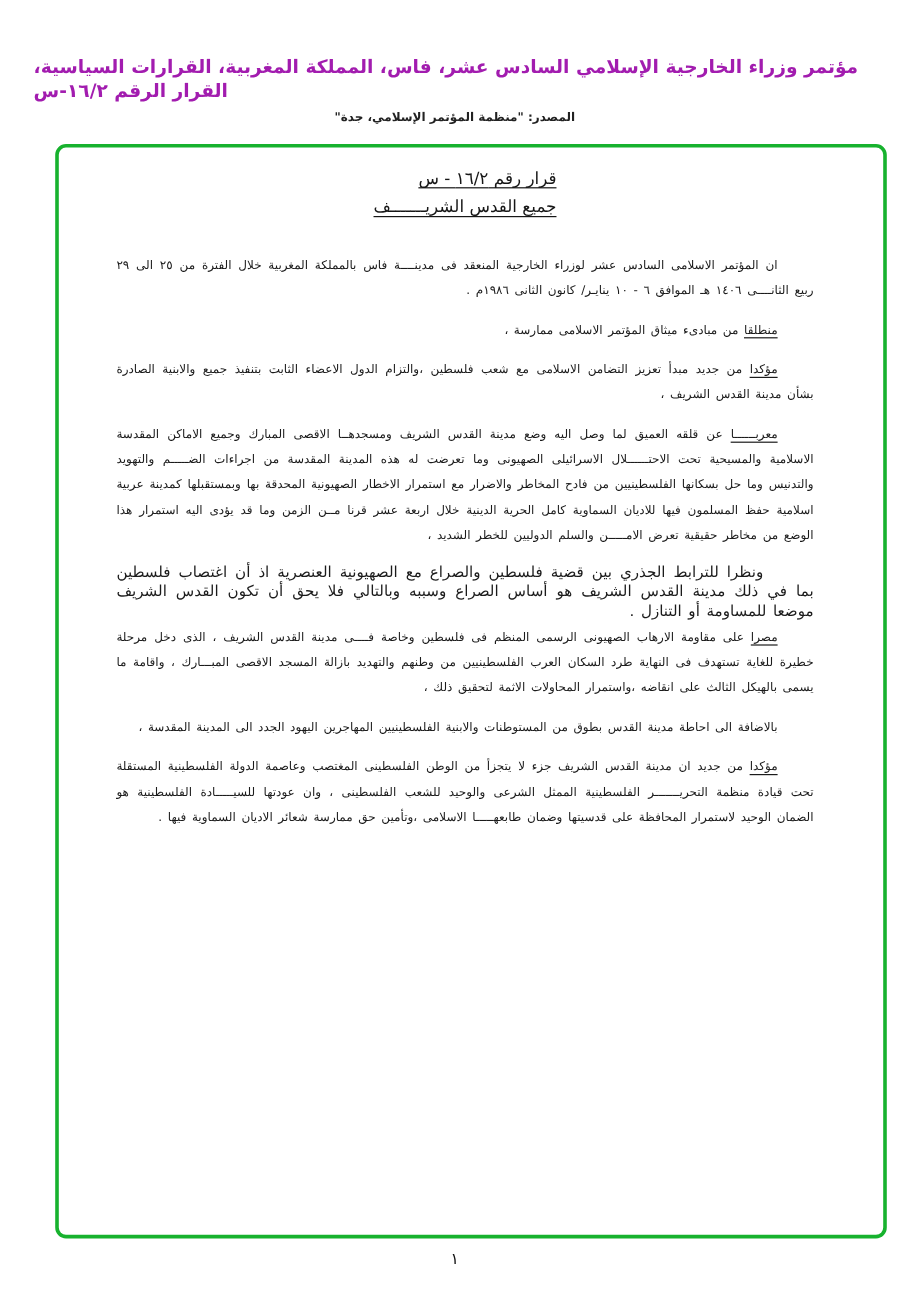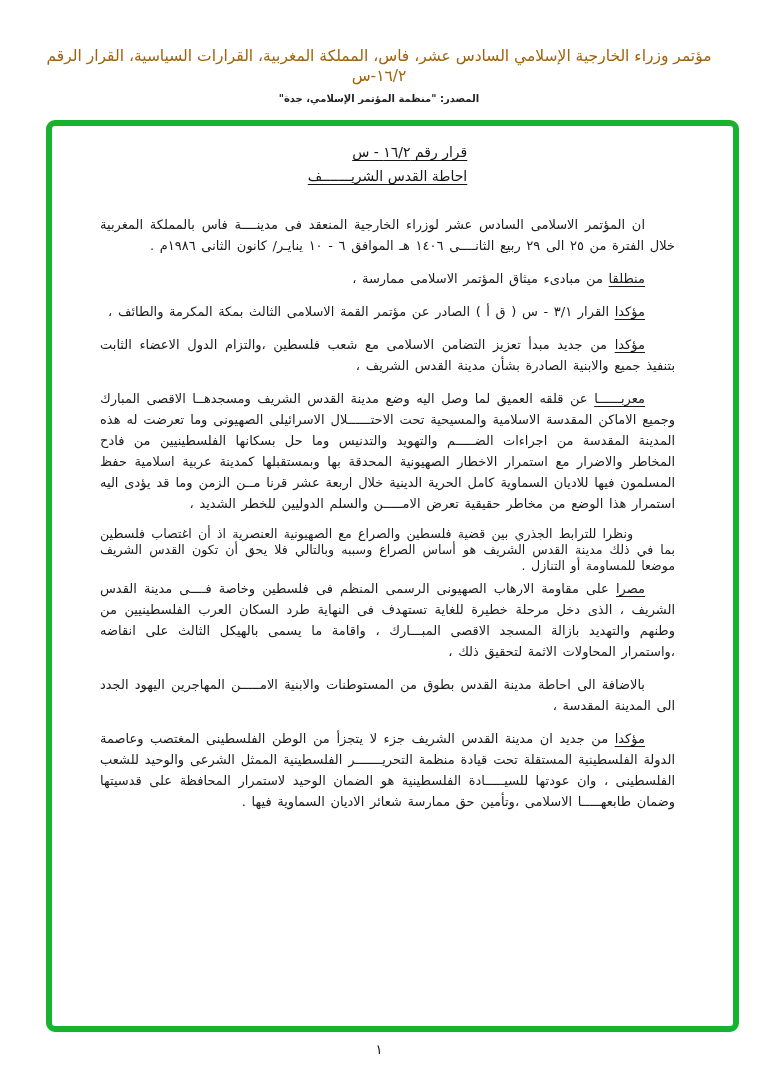--- a/index.html
+++ b/index.html
@@ -7,62 +7,62 @@
     width: 758px; height: 1078px;
     background: #ffffff;
     font-family: "DejaVu Sans", sans-serif;
     color: #1c1c1c;
   }
   .page { position: relative; width: 758px; height: 1078px; overflow: hidden; background: #ffffff; }
 
   .citation {
     margin: 46px 28px 0 28px;
     direction: rtl;
-    text-align: center;
-    font-weight: normal;
+    text-align: left;
+    font-weight: bold;
     font-size: 15.5px;
     line-height: 20px;
-    color: #a16207;
+    color: #a21caf;
   }
   .source {
     margin-top: 7px;
     direction: rtl;
     text-align: center;
     font-weight: bold;
     font-size: 10px;
     color: #222222;
   }
 
   .frame {
     box-sizing: border-box;
     width: 693px;
     min-height: 912px;
     margin: 16px 0 0 46px;
-    border: 6px solid #a16207;
+    border: 3px solid #a16207;
     border-radius: 9px;
     padding: 14px 58px 20px 48px;
     direction: rtl;
     background: #ffffff;
   }
 
   .title-block {
     width: max-content;
     max-width: 100%;
     margin: 0 auto 26px auto;
     direction: rtl;
     text-align: right;
     font-size: 14px;
     line-height: 24px;
     color: #161616;
   }
   .t-line { text-decoration: underline; text-underline-offset: 3px; }
 
   .body p {
     margin: 0 0 12px 0;
-    font-size: 13px;
+    font-size: 10px;
     line-height: 21px;
     text-align: justify;
     text-indent: 30px;
     word-spacing: 1.5px;
     color: #1b1b1b;
   }
   .body p.tight {
     font-size: 12.6px;
     line-height: 16px;
     text-indent: 42px;
@@ -83,40 +83,39 @@
 
 <div class="page">
 
   <div class="citation">مؤتمر وزراء الخارجية الإسلامي السادس عشر، فاس، المملكة المغربية، القرارات السياسية، القرار الرقم ١٦/٢-س</div>
   <div class="source">المصدر:  "منظمة المؤتمر الإسلامي، جدة"</div>
 
   <div class="frame" style="border-color: rgb(23, 178, 46);">
 
     <div class="title-block">
       <div class="t-line">قرار رقم ١٦/٢ - س</div>
-      <div class="t-line">احاطة  القدس الشريـــــــف</div>
+      <div class="t-line">جميع  القدس الشريـــــــف</div>
     </div>
 
     <div class="body">
       <p><span class="lead"></span><span>ان المؤتمر الاسلامى السادس عشر لوزراء  الخارجية  المنعقد فى مدينــــة فاس بالمملكة  المغربية خلال الفترة من ٢٥ الى ٢٩ ربيع  الثانــــى ١٤٠٦ هـ الموافق ٦ - ١٠ ينايـر/ كانون الثانى ١٩٨٦م .</span></p>
 
       <p><span class="lead">منطلقا</span><span> من مبادىء ميثاق المؤتمر الاسلامى ممارسة ،</span></p>
 
-      <p><span class="lead">مؤكدا</span><span> القرار ٣/١ - س ( ق أ ) الصادر عن مؤتمر القمة الاسلامى الثالث بمكة المكرمة والطائف ،</span></p>
 
 
       <p><span class="lead">مؤكدا</span><span> من جديد مبدأ تعزيز التضامن الاسلامى مع شعب فلسطين ،والتزام الدول الاعضاء الثابت بتنفيذ جميع والابنية الصادرة بشأن مدينة القدس الشريف ،</span></p>
 
       <p><span class="lead">معربــــــا</span><span> عن قلقه العميق لما وصل اليه وضع مدينة القدس الشريف ومسجدهــا الاقصى المبارك وجميع الاماكن المقدسة الاسلامية والمسيحية تحت الاحتــــــلال الاسرائيلى الصهيونى وما تعرضت له هذه المدينة المقدسة من اجراءات الضـــــم والتهويد والتدنيس وما حل بسكانها الفلسطينيين من فادح المخاطر والاضرار مع استمرار الاخطار الصهيونية المحدقة بها وبمستقبلها كمدينة عربية اسلامية حفظ المسلمون فيها للاديان السماوية كامل الحرية الدينية خلال اربعة عشر قرنا مــن الزمن وما قد يؤدى اليه استمرار هذا الوضع من مخاطر حقيقية تعرض الامـــــن والسلم الدوليين للخطر الشديد ،</span></p>
 
       <p class="tight"><span class="lead"></span><span>ونظرا للترابط الجذري بين قضية فلسطين والصراع مع الصهيونية العنصرية اذ أن اغتصاب فلسطين بما في ذلك مدينة القدس الشريف هو أساس الصراع وسببه وبالتالي فلا يحق أن تكون القدس الشريف موضعا للمساومة أو التنازل .</span></p>
 
       <p class="gap-before"><span class="lead">مصرا</span><span> على مقاومة الارهاب الصهيونى الرسمى المنظم فى فلسطين وخاصة فــــى مدينة القدس الشريف ، الذى دخل مرحلة خطيرة للغاية تستهدف فى النهاية طرد السكان العرب الفلسطينيين من وطنهم والتهديد بازالة المسجد الاقصى المبـــارك ، واقامة ما يسمى بالهيكل الثالث على انقاضه ،واستمرار المحاولات الاثمة لتحقيق ذلك ،</span></p>
 
-      <p class="gap-before"><span class="lead"></span><span>بالاضافة الى احاطة مدينة القدس بطوق من المستوطنات والابنية الامـــــن المهاجرين اليهود الجدد الى المدينة المقدسة ،</span></p>
+      <p class="gap-before"><span class="lead"></span><span>بالاضافة الى احاطة مدينة القدس بطوق من المستوطنات والابنية الفلسطينيين المهاجرين اليهود الجدد الى المدينة المقدسة ،</span></p>
 
       <p class="gap-before"><span class="lead">مؤكدا</span><span> من جديد ان مدينة القدس الشريف جزء لا يتجزأ من الوطن الفلسطينى المغتصب وعاصمة الدولة الفلسطينية المستقلة تحت قيادة منظمة التحريـــــــر الفلسطينية الممثل الشرعى والوحيد للشعب الفلسطينى ، وان عودتها للسيـــــادة الفلسطينية هو الضمان الوحيد لاستمرار المحافظة على قدسيتها وضمان طابعهـــــا الاسلامى ،وتأمين حق ممارسة شعائر الاديان السماوية فيها .</span></p>
     </div>
 
   </div>
 
   <div class="pagenum">١</div>
 
 </div>
 

